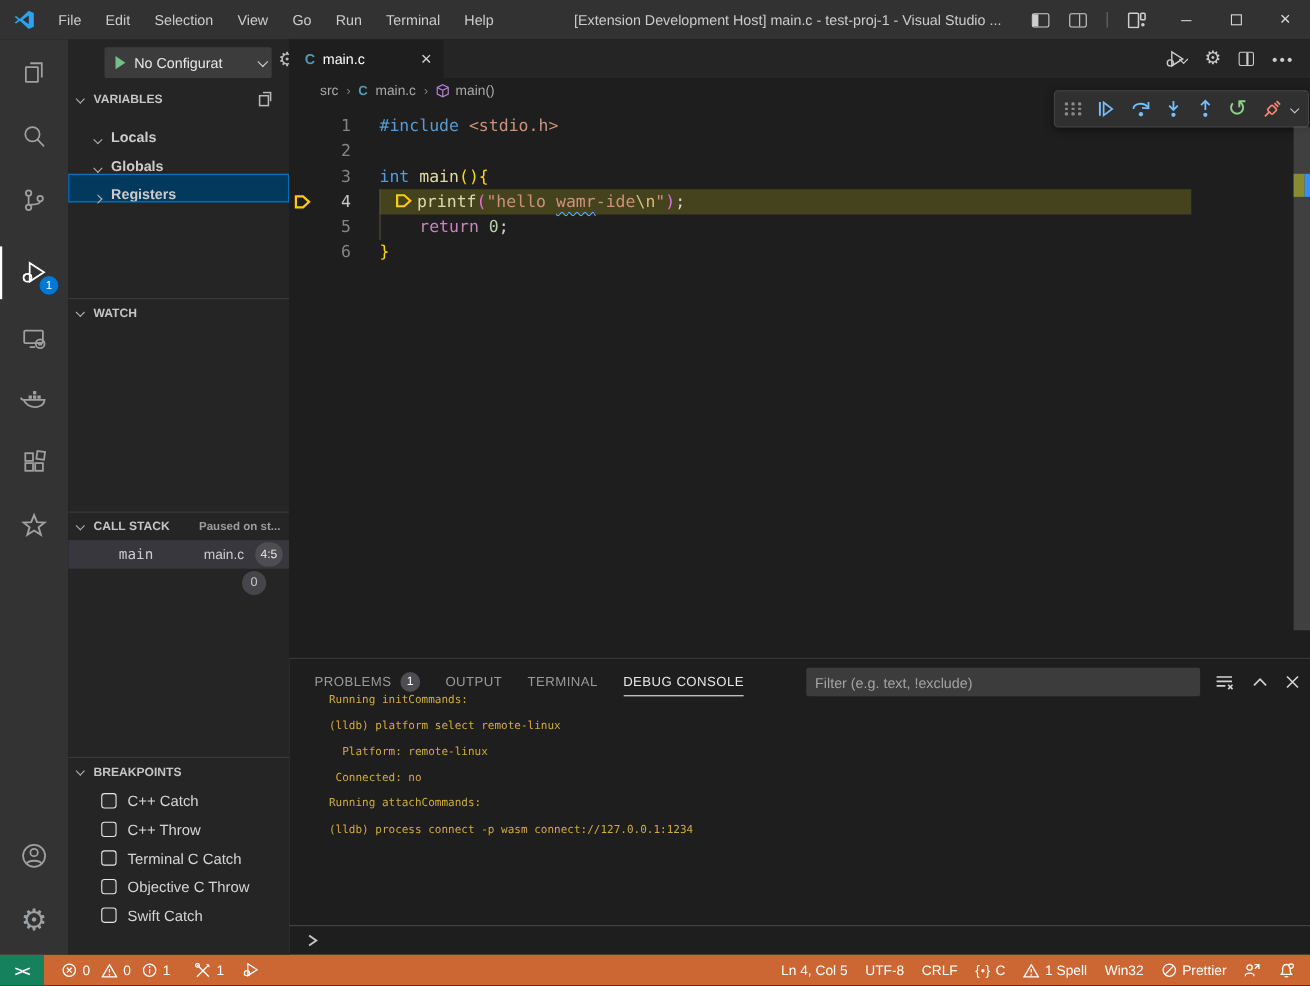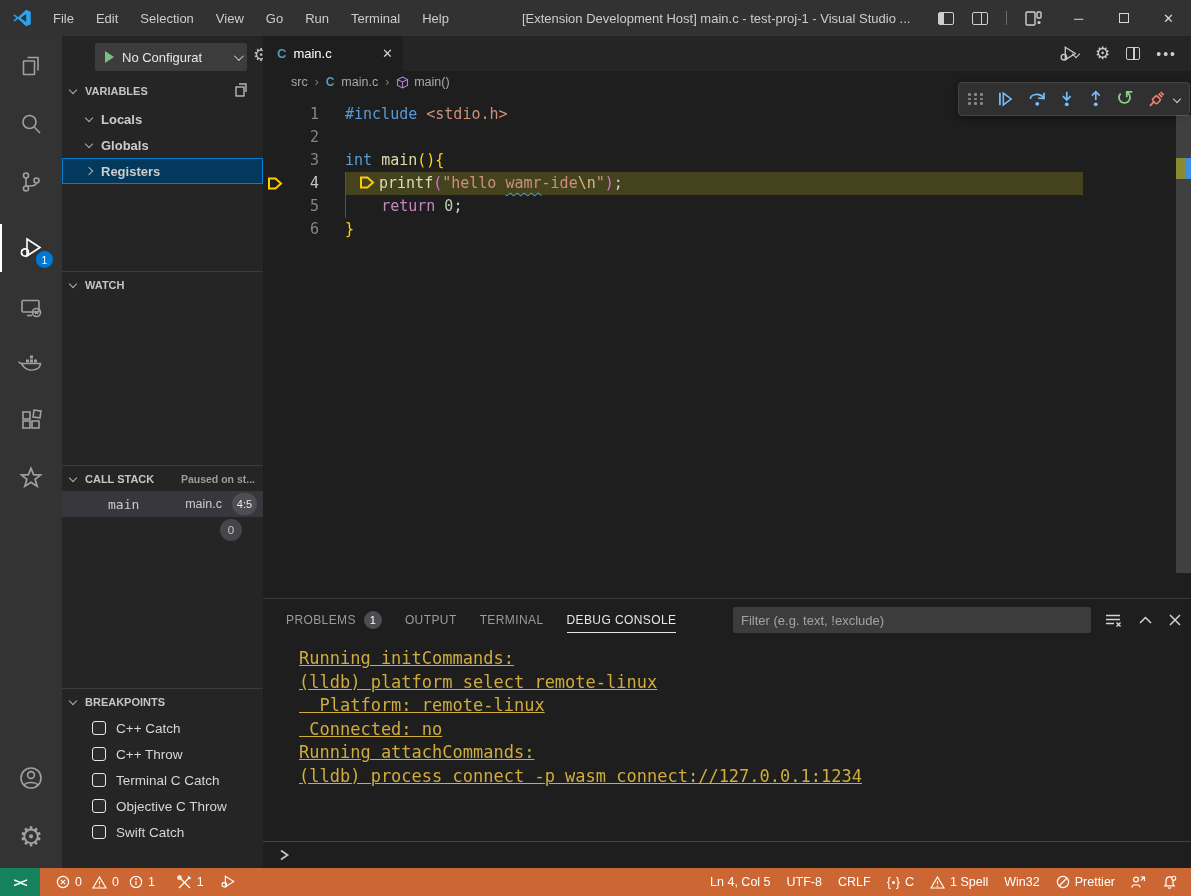--- a/index.html
+++ b/index.html
@@ -42,21 +42,21 @@
     display:flex; align-items:center; padding:0 6px; color:#e7e7e7; }
   .play-tri { width:0; height:0; border-left:9px solid #75c088; border-top:6px solid transparent; border-bottom:6px solid transparent; margin:0 8px 0 4px; }
   .dd-chev { margin-left:auto; width:7px; height:7px; border-right:1.5px solid #cccccc; border-bottom:1.5px solid #cccccc; transform:rotate(45deg) translateY(-2px); }
   .side-gear { position:absolute; left:191px; top:10px; font-size:18px; color:#bbbbbb; line-height:1; font-family:"DejaVu Sans",sans-serif; }
   .sec-header { position:absolute; left:0; width:201px; height:26px; display:flex; align-items:center;
     font-size:11px; font-weight:bold; color:#c5c5c5; border-top:1px solid #3c3c3c; }
   .sec-header.first { border-top:none; }
   .chev { width:6px; height:6px; border-right:1.4px solid #b0b0b0; border-bottom:1.4px solid #b0b0b0; flex:none; }
   .chev.down { transform:rotate(45deg); margin:0 9px 2px 8px; }
   .chev.right { transform:rotate(-45deg); margin:0 9px 0 8px; }
-  .tree-row { position:absolute; left:0; width:201px; height:26px; display:flex; align-items:center;
+  .tree-row { position:absolute; left:0; width:201px; height:26px; display:flex; align-items:flex-end;
     font-weight:bold; color:#cccccc; font-size:13px; }
   .tree-row .chev.down, .tree-row .chev.right { margin-left:24px; }
   .tree-row.selected { background:var(--sel-bg); outline:1px solid var(--focus-border); outline-offset:-1px; }
   .copy-ico { position:absolute; right:14px; top:6px; }
   .cs-status { margin-left:auto; margin-right:8px; font-size:10.5px; color:#9c9c9c; font-weight:bold; }
   .frame-row { position:absolute; left:0; width:201px; height:26px; background:#37373d; display:flex; align-items:center; color:#cccccc; }
   .frame-fn { font-family:"DejaVu Sans Mono",monospace; font-size:13px; margin-left:46px; }
   .frame-file { margin-left:auto; font-size:12.5px; }
   .pill { min-width:25px; height:22px; border-radius:11px; background:#4d4d52; color:#e8e8e8; font-size:11px;
     display:flex; align-items:center; justify-content:center; margin:0 6px 0 10px; padding:0 4px; }
@@ -118,22 +118,22 @@
   .ptab.active { color:#e7e7e7; }
   .ptab.active:after { content:""; position:absolute; left:0; right:0; bottom:8px; height:1.5px; background:#e7e7e7; }
   .ptab-badge { margin-left:8px; width:18px; height:18px; border-radius:50%; background:#4d4d52; color:#ffffff;
     font-size:11px; display:flex; align-items:center; justify-content:center; letter-spacing:0; }
   .filter-box { position:absolute; left:470px; top:8px; width:358px; height:26px; background:#3c3c3c; border-radius:2px; }
   .filter-box input { width:100%; height:100%; background:transparent; border:none; outline:none; color:#cccccc;
     font-size:13px; padding:0 8px; font-family:"Liberation Sans",sans-serif; }
   .filter-box input::placeholder { color:#a3a3a3; }
   .panel-actions { position:absolute; right:10px; top:0; height:42px; display:flex; align-items:center; gap:17px; color:#d4d4d4; }
   .panel-actions .stroke { stroke:#d4d4d4; fill:none; stroke-width:1.5; }
-  .console { position:absolute; left:0; top:48px; width:905px; height:200px; font-family:"DejaVu Sans Mono",monospace;
-    font-size:17px; line-height:23.5px; color:var(--console-text); padding-left:36px; white-space:pre; overflow:hidden;text-decoration:underline; }
+  .console { position:absolute; left:0; top:26px; width:905px; height:200px; font-family:"DejaVu Sans Mono",monospace;
+    font-size:10px; line-height:23.5px; color:var(--console-text); padding-left:36px; white-space:pre; overflow:hidden; }
   .repl-input { position:absolute; left:0; bottom:0; width:928px; height:27px; border-top:1px solid #454545; display:flex; align-items:center; }
 
   
   .statusbar { position:absolute; left:0; top:868px; width:1191px; height:28px; background:var(--status-bg);
     display:flex; align-items:center; color:#ffffff; font-size:12.5px; }
   .remote-ind { width:40px; height:28px; background:var(--remote-green); display:flex; align-items:center; justify-content:center;
     font-weight:bold; letter-spacing:-1px; font-size:13px; }
   .sb-item { display:flex; align-items:center; gap:5px; padding:0 8px; height:100%; }
   .sb-right { margin-left:auto; display:flex; align-items:center; height:100%; margin-right:6px; }
   .sb-ico { display:flex; align-items:center; }

